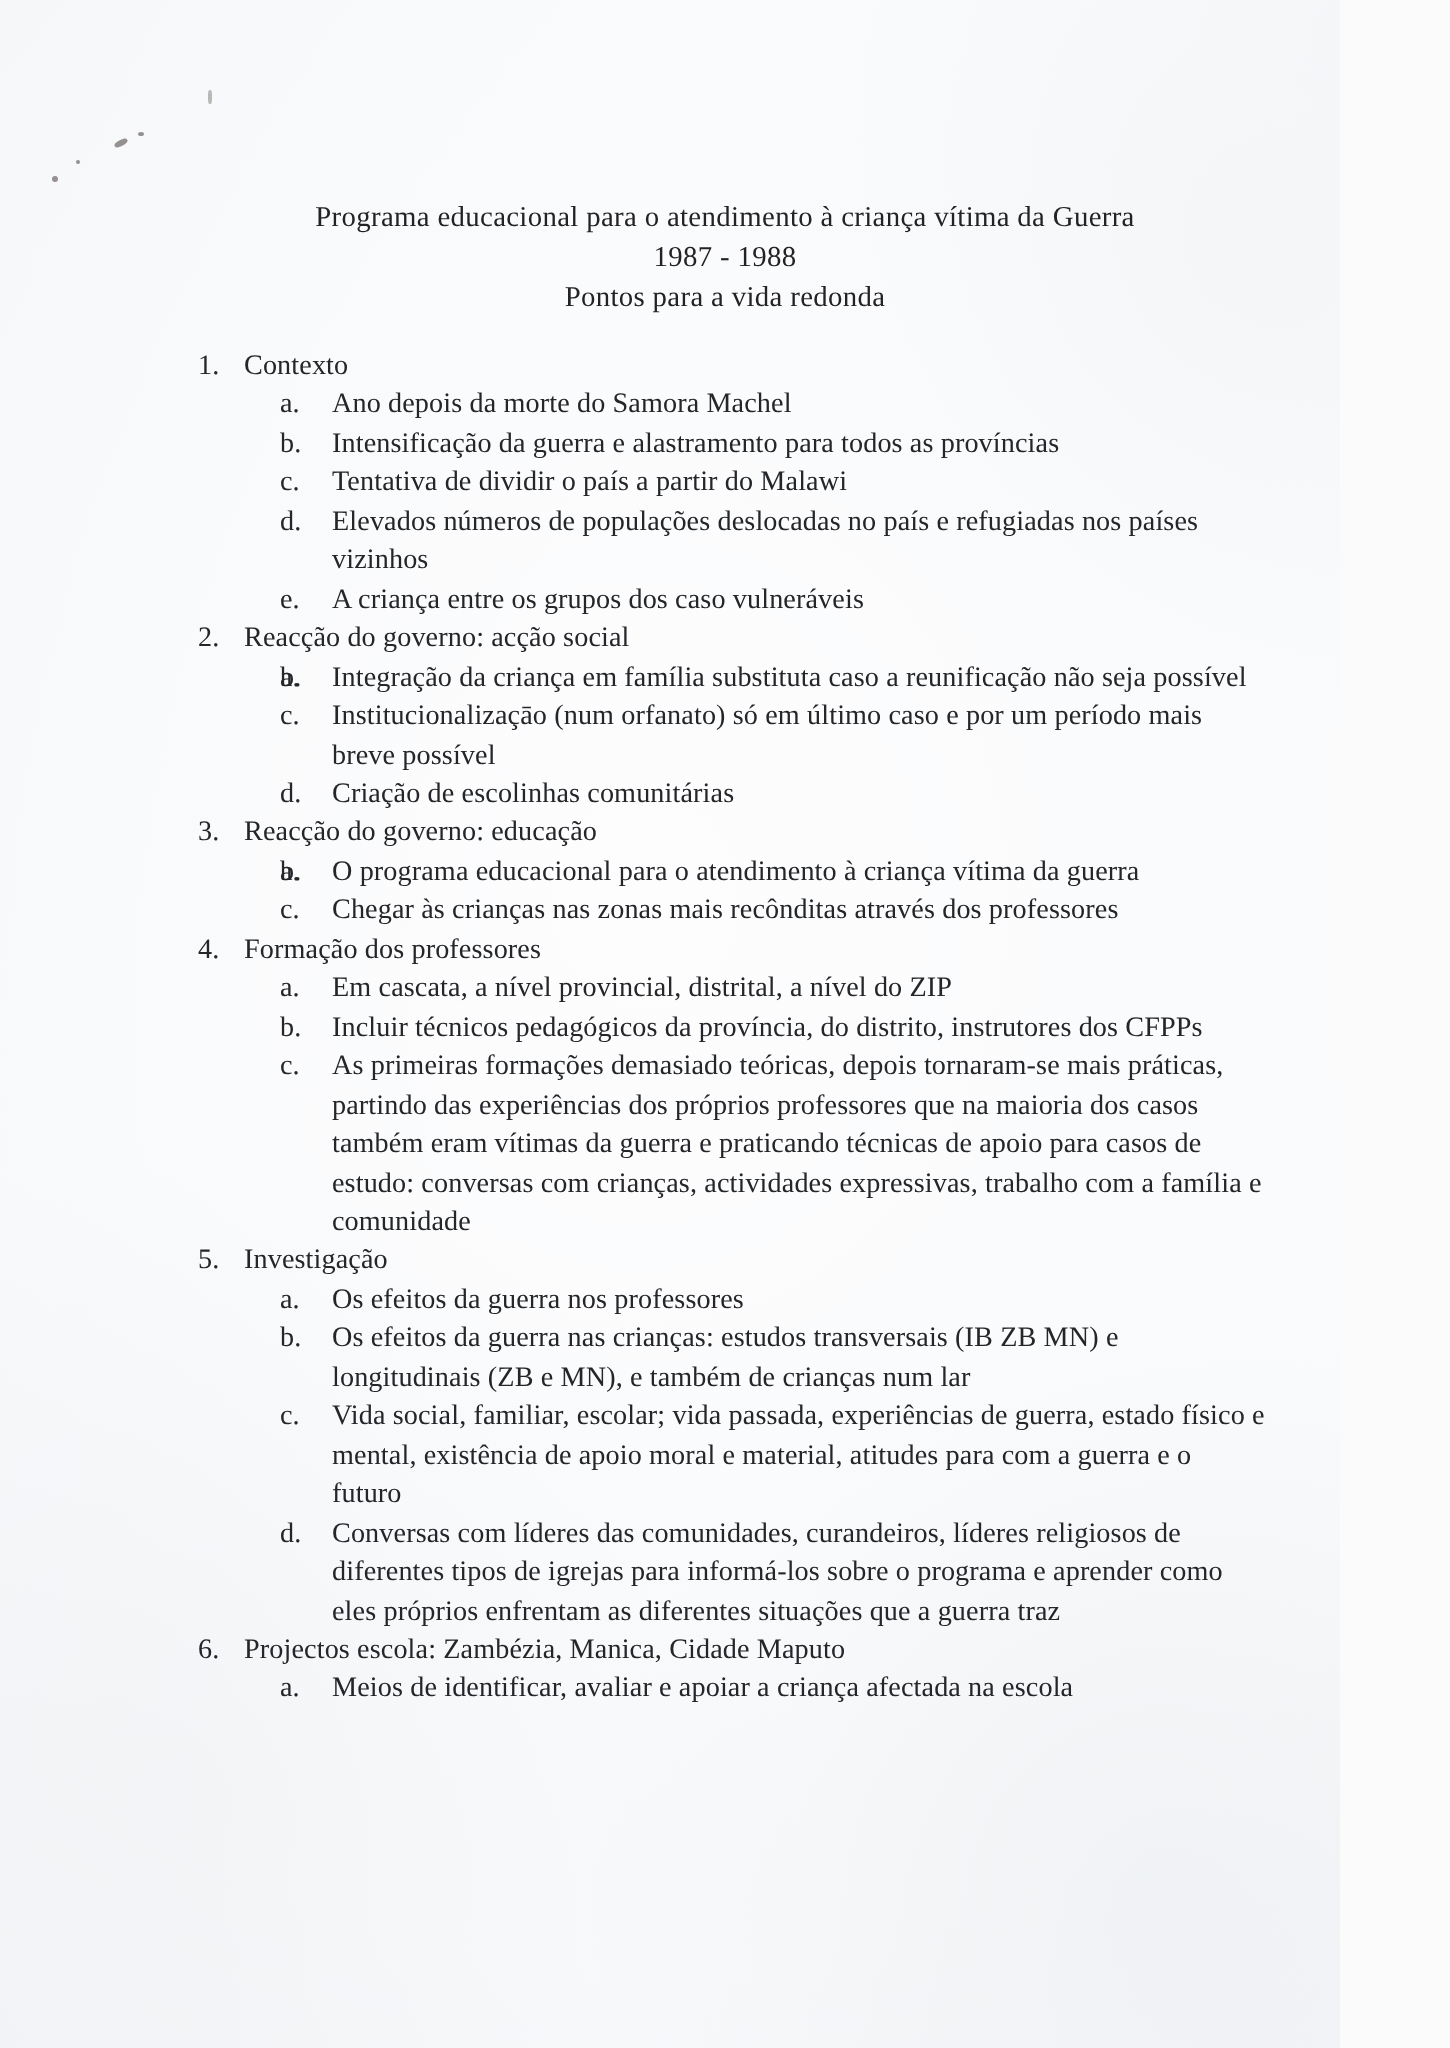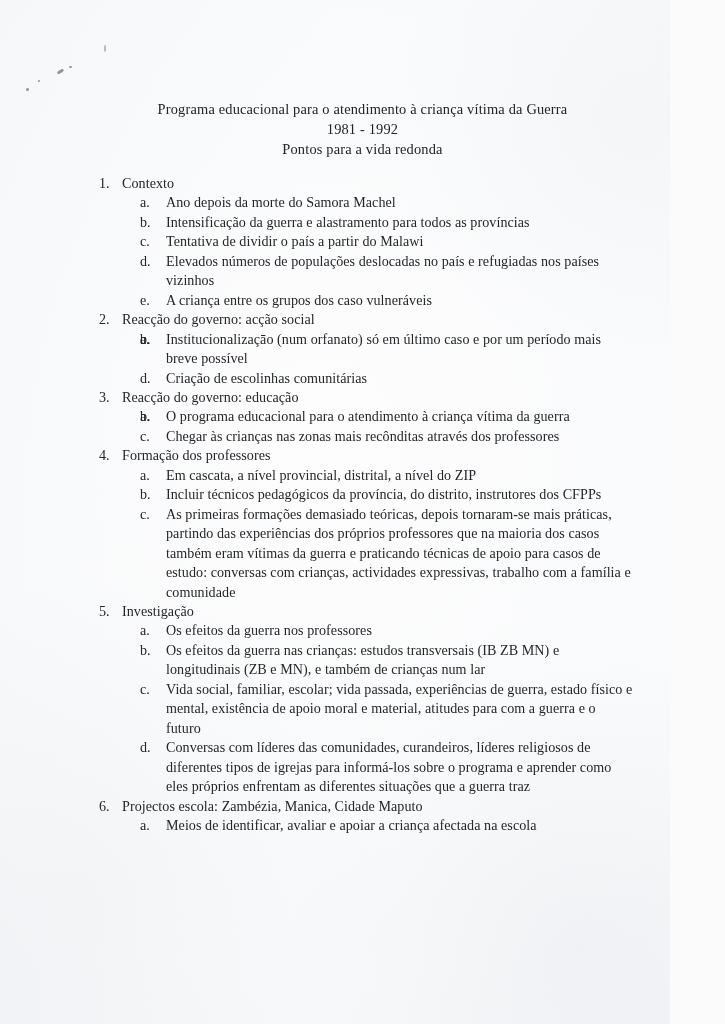--- a/index.html
+++ b/index.html
@@ -127,21 +127,21 @@
   <span class="speck" style="left:38px; top:80px; width:2px; height:2px;"></span>
   <span class="speck" style="left:57px; top:70px; width:7px; height:3px; border-radius:40%; transform:rotate(-28deg);"></span>
   <span class="speck" style="left:69px; top:66px; width:3px; height:2px;"></span>
   <span class="speck" style="left:104px; top:45px; width:2px; height:7px; border-radius:40%; opacity:0.45;"></span>
   <span class="speck" style="left:700px; top:52px; width:2px; height:2px; opacity:0.35;"></span>
 
   <div class="content">
 
     <div class="title-block">
       <div class="title-line">Programa educacional para o atendimento à criança vítima da Guerra</div>
-      <div class="title-line">1981 - 1992</div>
+      <div class="title-line">1987 - 1988</div>
       <div class="title-line">Pontos para a vida redonda</div>
     </div>
 
     <div class="outline">
 
       <div class="lvl1">
         <span class="marker">1.</span>
         <span class="itemtext">Contexto</span>
       </div>
       <div class="lvl2">
@@ -167,20 +167,21 @@
 
       <div class="lvl1">
         <span class="marker">2.</span>
         <span class="itemtext">Reacção do governo: acção social</span>
       </div>
       <div class="lvl2">
         <span class="marker">a.</span>
       </div>
       <div class="lvl2 wide">
         <span class="marker">b.</span>
+        <span class="itemtext">Integração da criança em família substituta caso a reunificação não seja possível</span>
       </div>
       <div class="lvl2 wide">
         <span class="marker">c.</span>
         <span class="itemtext">Institucionalizaçāo (num orfanato) só em último caso e por um período mais breve possível</span>
       </div>
       <div class="lvl2">
         <span class="marker">d.</span>
         <span class="itemtext">Criação de escolinhas comunitárias</span>
       </div>
 

